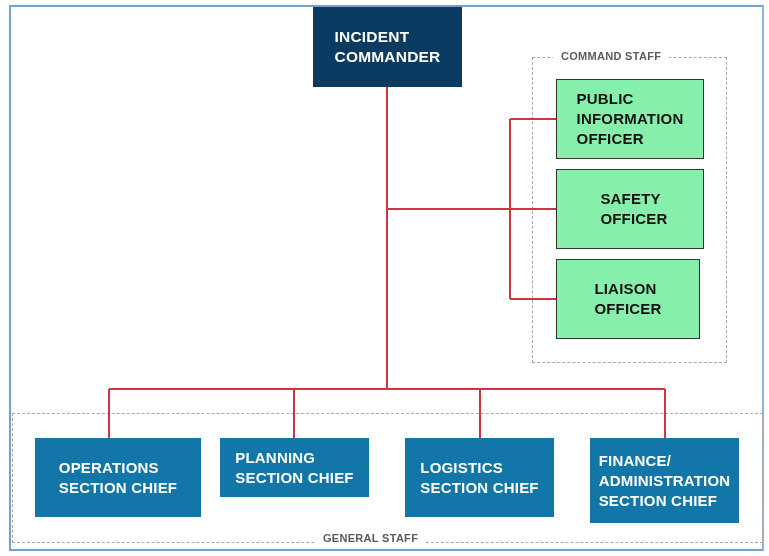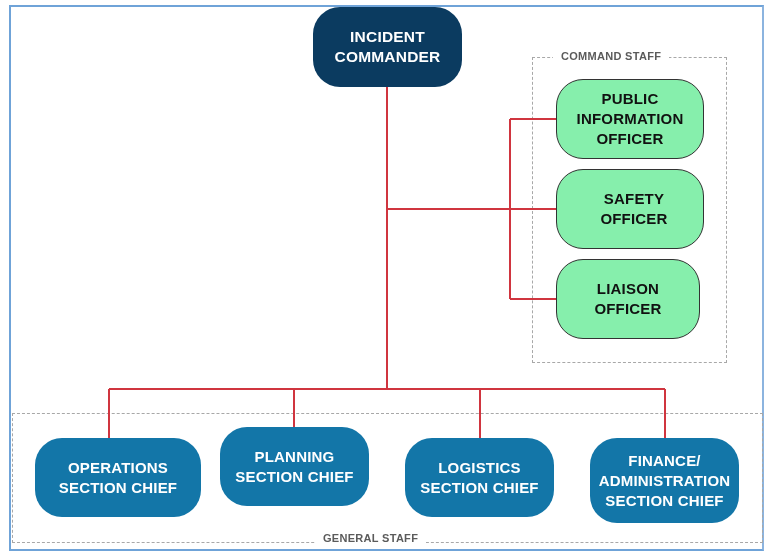--- a/index.html
+++ b/index.html
@@ -1,19 +1,19 @@
 <!DOCTYPE html>
 <html><head>
 <meta charset="utf-8">
 <style>
   html, body { margin: 0; padding: 0; background: #ffffff; }
   body { width: 769px; height: 556px; position: relative; overflow: hidden; font-family: "Liberation Sans", sans-serif; }
   .frame { position: absolute; left: 9px; top: 5px; width: 755px; height: 546px; border: 2px solid #6fa3d8; border-right-color: #8cb4df; box-sizing: border-box; }
   svg.lines { position: absolute; left: 0; top: 0; }
-  .box { position: absolute; box-sizing: border-box; display: flex; align-items: center; justify-content: center; text-align: center; font-weight: bold; font-size: 15px; line-height: 20px; letter-spacing: 0.2px; border-radius: 27px; }
+  .box { position: absolute; box-sizing: border-box; display: flex; align-items: center; justify-content: center; font-weight: bold; font-size: 15px; line-height: 20px; letter-spacing: 0.2px; }
   .box span { white-space: pre-line; }
   .ic { background: #0b3b60; color: #ffffff; font-size: 15.5px; }
   .staff { background: #86efac; border: 1.5px solid #333333; color: #111111; }
   .section { background: #1376a8; color: #ffffff; }
   .group { position: absolute; border: 1.5px dashed #a8a8a8; box-sizing: border-box; }
   .grouplabel { position: absolute; background: #ffffff; color: #5b5b5b; font-weight: bold; font-size: 11px; padding: 0 8px; letter-spacing: 0.3px; line-height: 18px; }
 </style>
 </head>
 <body>
 
@@ -57,21 +57,21 @@
 </div>
 <div class="box staff" style="left:556px; top:259px; width:144px; height:80px;">
   <span>LIAISON
 OFFICER</span>
 </div>
 
 <div class="box section" style="left:35px; top:438px; width:166px; height:79px;">
   <span>OPERATIONS
 SECTION CHIEF</span>
 </div>
-<div class="box section" style="left:220px; top:427px; width:149px; height:79px;">
+<div class="box section" style="left:220px; top:438px; width:149px; height:59px;">
   <span>PLANNING
 SECTION CHIEF</span>
 </div>
 <div class="box section" style="left:405px; top:438px; width:149px; height:79px;">
   <span>LOGISTICS
 SECTION CHIEF</span>
 </div>
 <div class="box section" style="left:590px; top:438px; width:149px; height:85px;">
   <span>FINANCE/
 ADMINISTRATION

